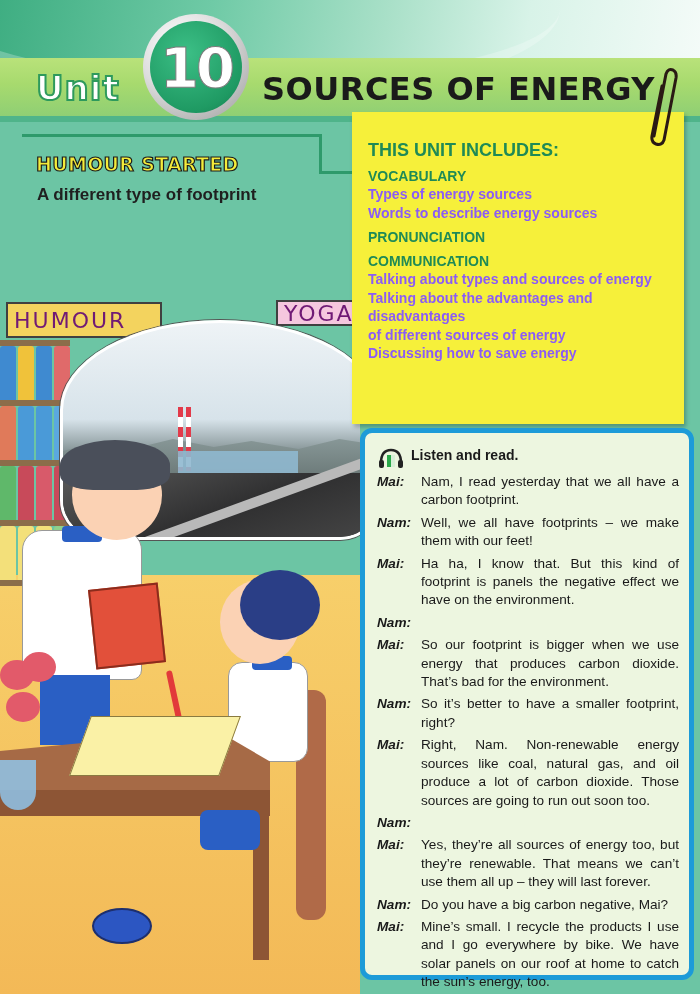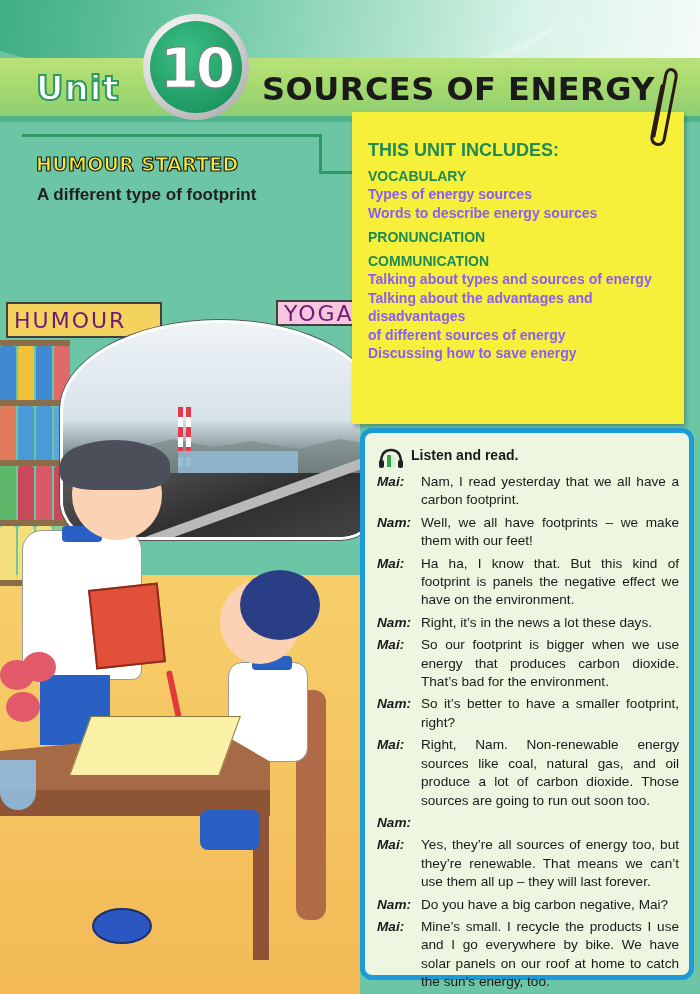--- a/index.html
+++ b/index.html
@@ -286,21 +286,20 @@
   <div class="line">
       <span class="speaker">Nam:</span>
       <span class="speech">Well, we all have footprints – we make them with our feet!</span>
     </div>
   <div class="line">
       <span class="speaker">Mai:</span>
       <span class="speech">Ha ha, I know that. But this kind of footprint is panels the negative effect we have on the environment.</span>
     </div>
   <div class="line">
       <span class="speaker">Nam:</span>
-      <span class="speech">Right, it’s in the news a lot these days.</span>
     </div>
   <div class="line">
       <span class="speaker">Mai:</span>
       <span class="speech">So our footprint is bigger when we use energy that produces carbon dioxide. That’s bad for the environment.</span>
     </div>
   <div class="line">
       <span class="speaker">Nam:</span>
       <span class="speech">So it’s better to have a smaller footprint, right?</span>
     </div>
   <div class="line">

